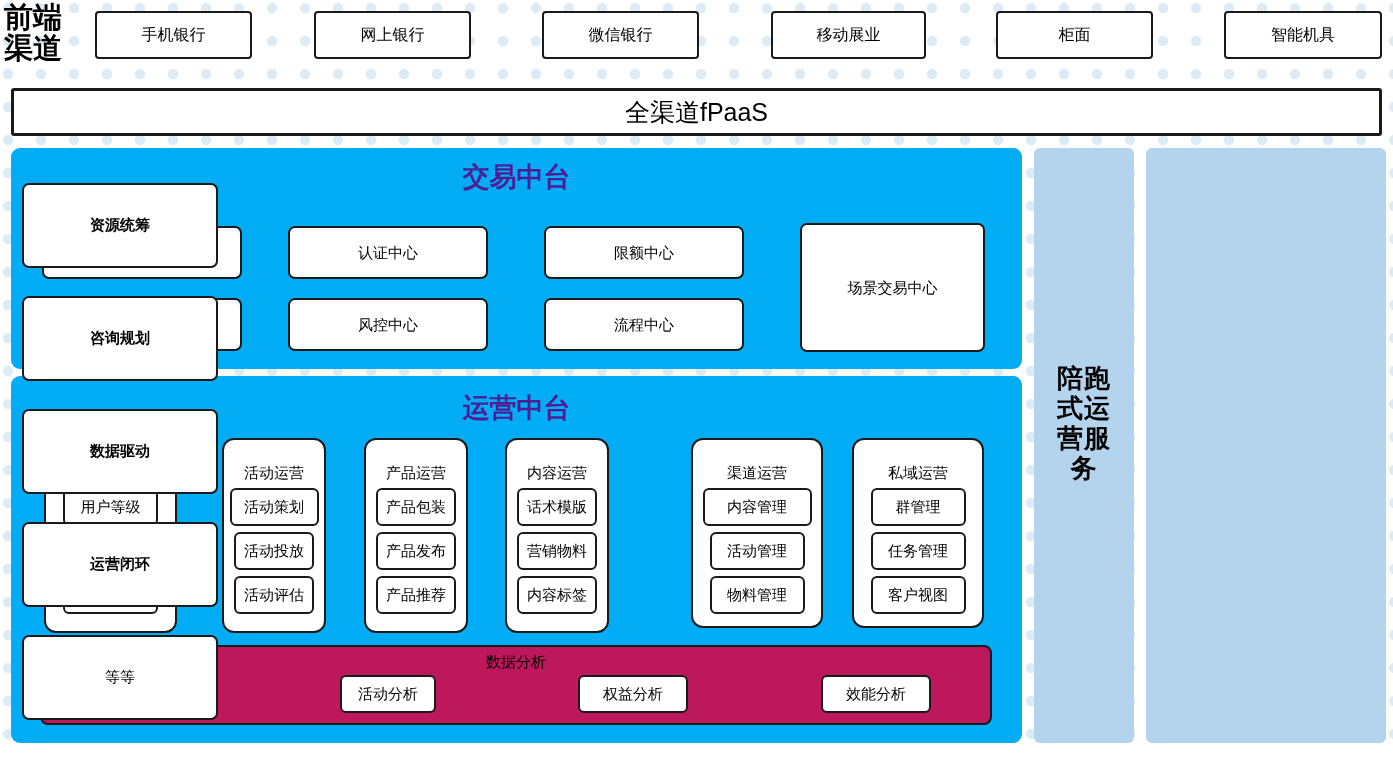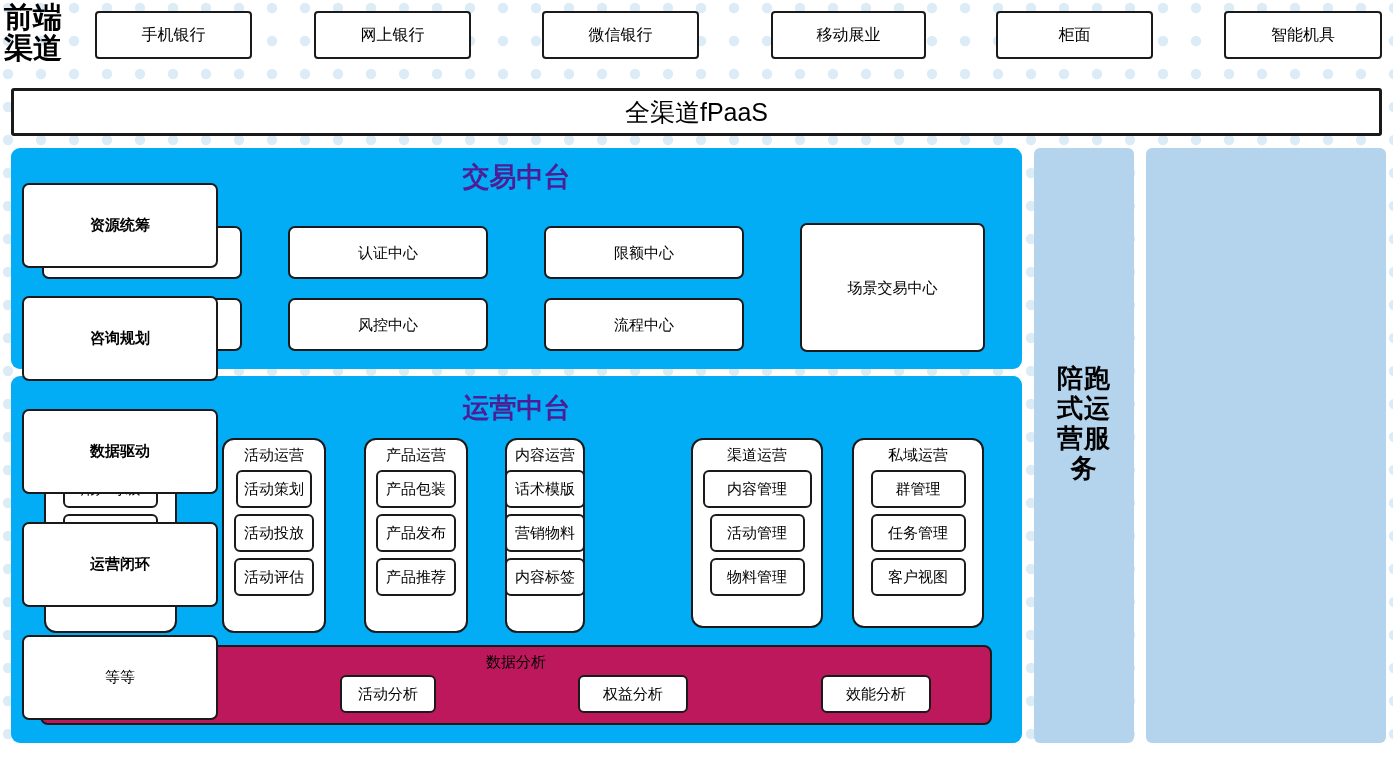--- a/index.html
+++ b/index.html
@@ -54,21 +54,21 @@
   .tc-box{height:53px;font-size:15px;}
   .scene-box{font-size:15px;}
 
   
   .opcol{
     position:absolute;background:#fff;border:2.5px solid #1a1a1a;
     border-radius:12px;box-sizing:border-box;
     display:flex;flex-direction:column;align-items:center;
   }
   .opcol .hd{
-    font-size:15px;margin-top:6px;margin-bottom:5px;
+    font-size:15px;margin-top:24px;margin-bottom:5px;
     text-align:center;white-space:nowrap;
   }
   .opcol .items{
     display:flex;flex-direction:column;align-items:center;
     gap:6px;width:100%;flex:1;
   }
   .opitem{
     background:#fff;border:2.5px solid #1a1a1a;border-radius:6px;
     box-sizing:border-box;height:38px;
     display:flex;align-items:center;justify-content:center;
@@ -154,36 +154,36 @@
     <div class="items">
       <div class="opitem" style="width:95px;">用户等级</div>
       <div class="opitem" style="width:95px;">用户任务</div>
       <div class="opitem" style="width:95px;">用户奖励</div>
     </div>
   </div>
 
   <div class="opcol" style="left:222px;top:438px;width:104px;height:195px;">
     <div class="hd">活动运营</div>
     <div class="items">
-      <div class="opitem" style="width:76px;font-family:Liberation Serif, serif;">活动策划</div>
+      <div class="opitem" style="width:89px;font-family:Liberation Serif, serif;">活动策划</div>
       <div class="opitem" style="width:80px;">活动投放</div>
       <div class="opitem" style="width:80px;">活动评估</div>
     </div>
   </div>
 
   <div class="opcol" style="left:364px;top:438px;width:104px;height:195px;">
     <div class="hd">产品运营</div>
     <div class="items">
       <div class="opitem" style="width:80px;">产品包装</div>
       <div class="opitem" style="width:80px;">产品发布</div>
       <div class="opitem" style="width:80px;">产品推荐</div>
     </div>
   </div>
 
-  <div class="opcol" style="left:505px;top:438px;width:80px;height:195px;">
+  <div class="opcol" style="left:505px;top:438px;width:104px;height:195px;">
     <div class="hd">内容运营</div>
     <div class="items">
       <div class="opitem" style="width:80px;">话术模版</div>
       <div class="opitem" style="width:80px;">营销物料</div>
       <div class="opitem" style="width:80px;">内容标签</div>
     </div>
   </div>
 
   <div class="opcol" style="left:691px;top:438px;width:132px;height:190px;">
     <div class="hd">渠道运营</div>

